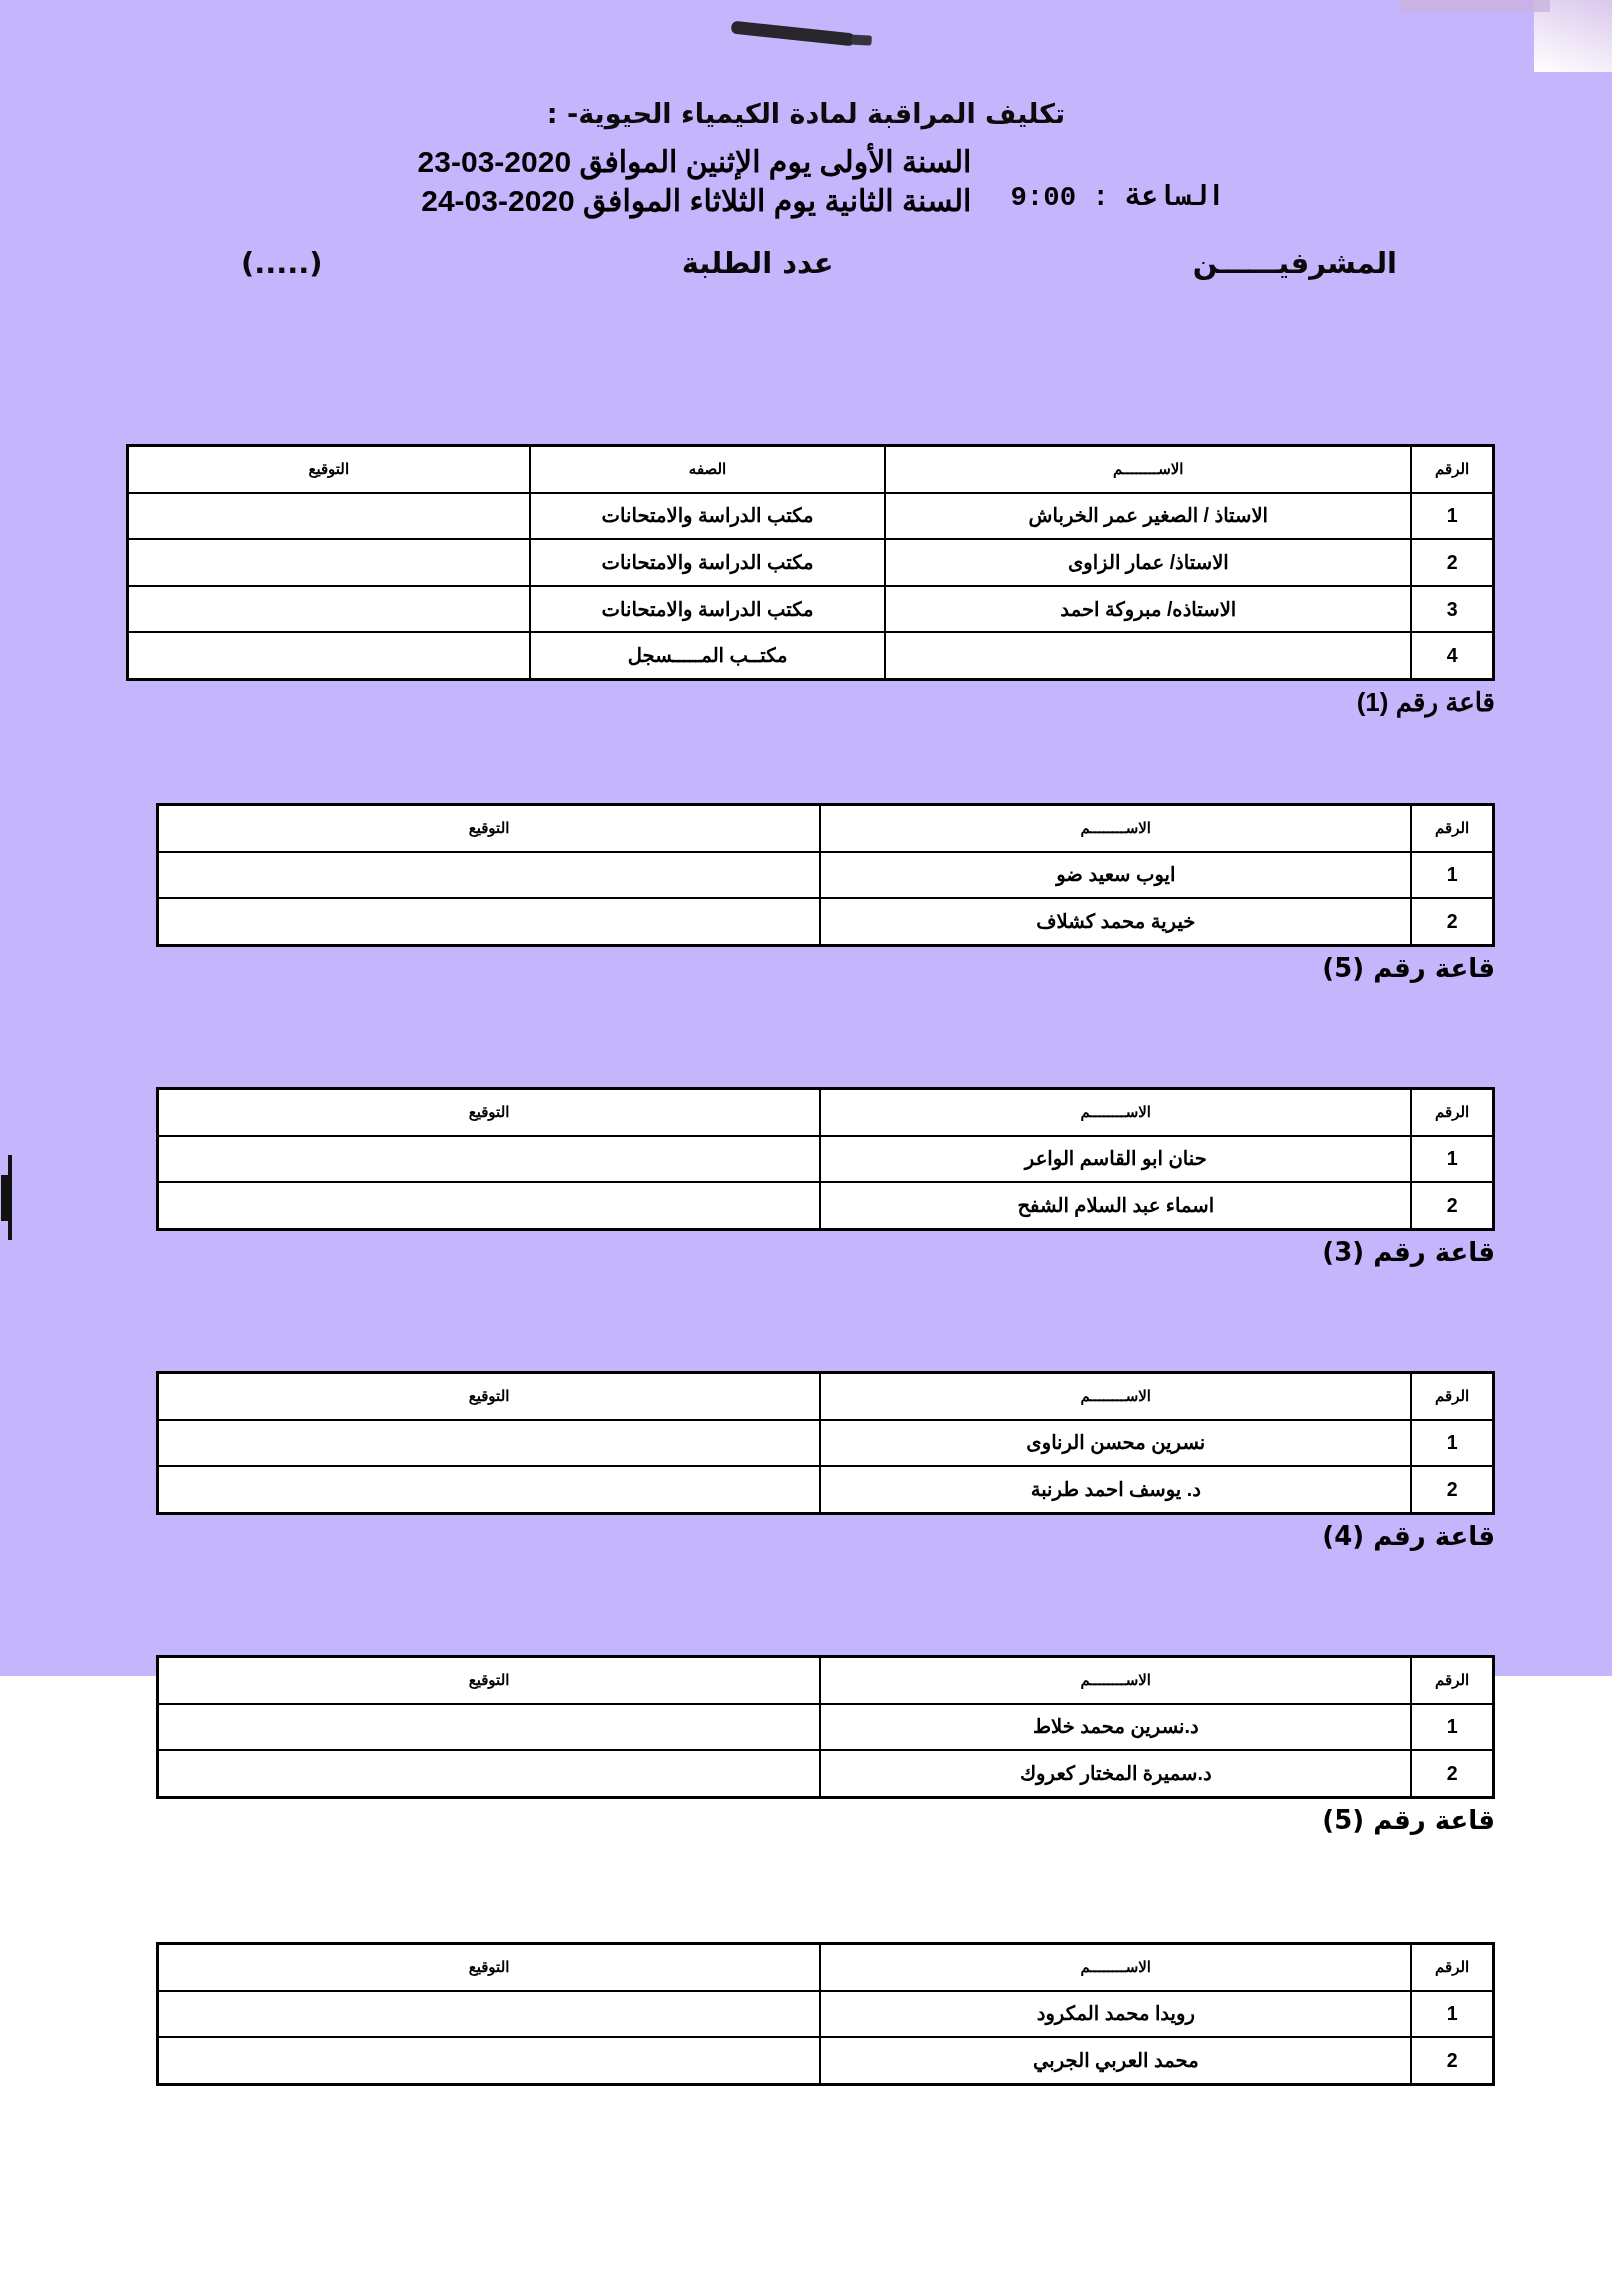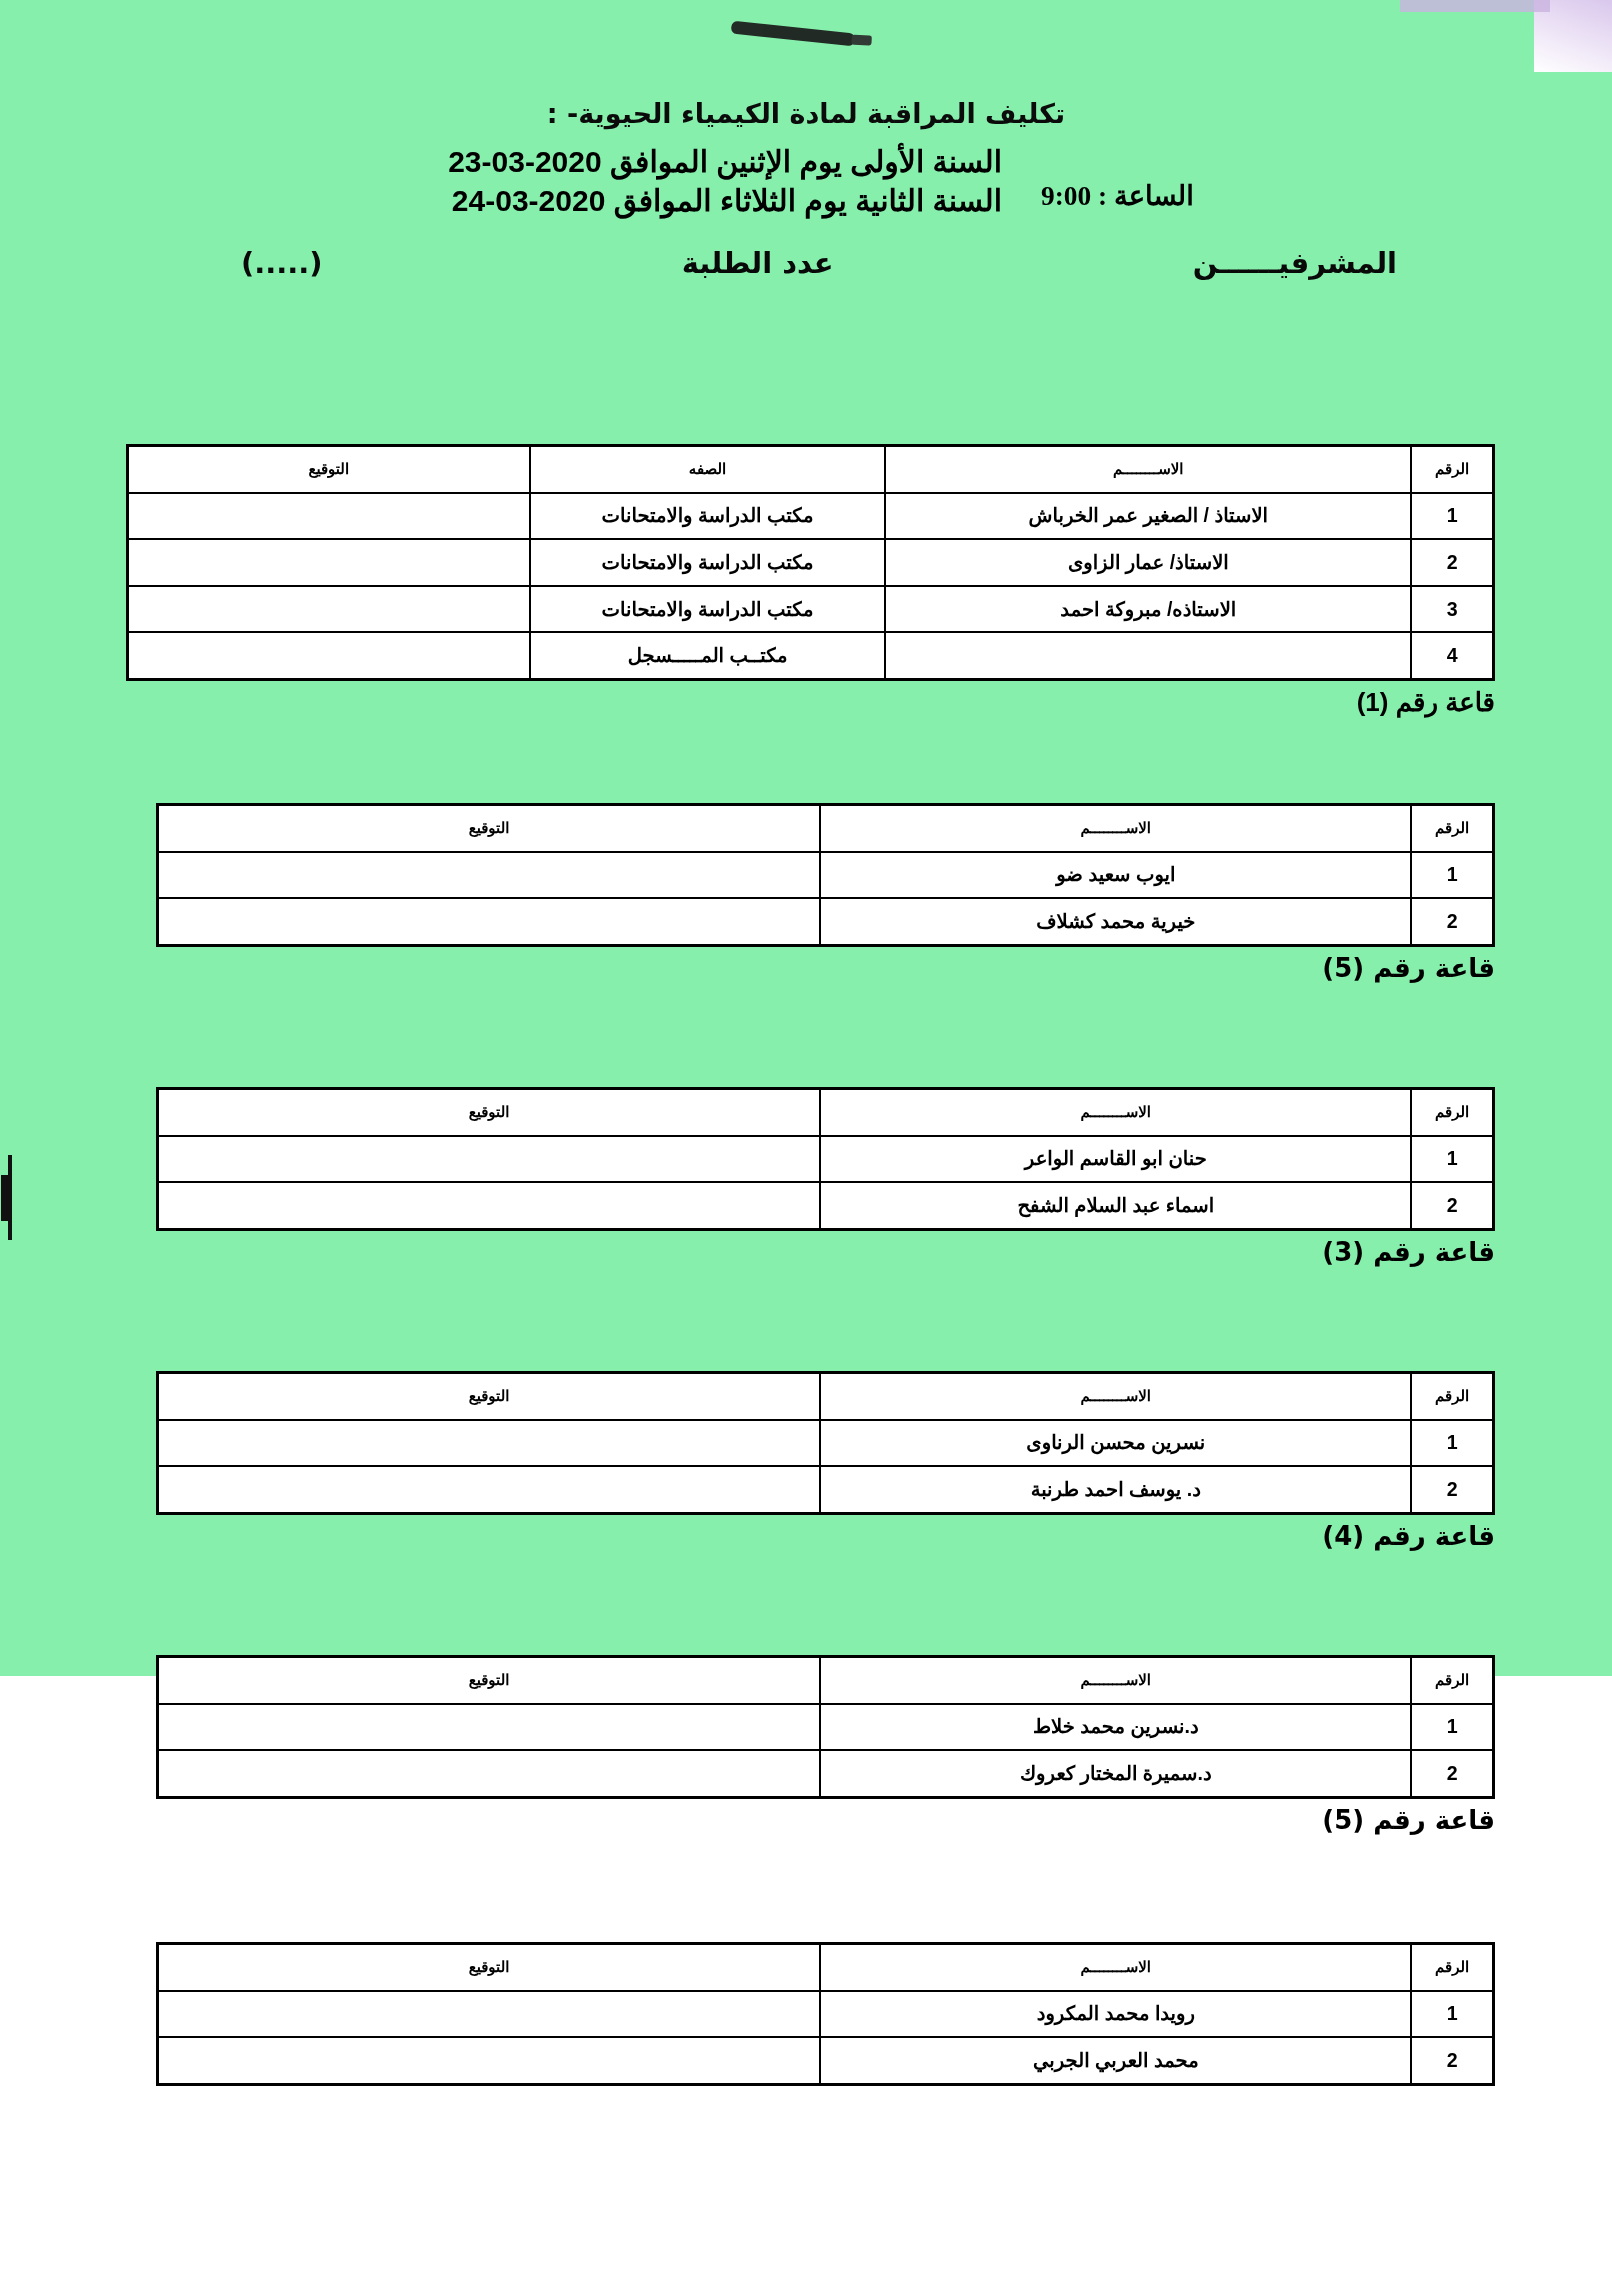--- a/index.html
+++ b/index.html
@@ -12,21 +12,21 @@
     height: 2295px;
     font-family: "Liberation Sans", sans-serif;
     color: #000000;
     position: relative;
     overflow: hidden;
   }
   .page {
     position: relative;
     width: 1612px;
     height: 1676px;
-    background: #86efac;
+    background: #c4b5fd;
     box-sizing: border-box;
   }
 
   
   .artifact-pen {
     position: absolute;
     top: 27.4px;
     right: 757px;
     width: 124px;
     height: 13px;
@@ -111,21 +111,21 @@
     font-family: "Liberation Sans", sans-serif;
   }
   .date-lines .ln {
     white-space: nowrap;
   }
   .time-label {
     font-size: 27.4px;
     font-weight: bold;
     margin-top: 37px;
     white-space: nowrap;
-    font-family: Liberation Serif, serif;
+    font-family: Liberation Mono, monospace;
   }
 
   .sub-row {
     margin-top: 26px;
     display: flex;
     flex-direction: row;
     justify-content: space-between;
     align-items: baseline;
     padding: 0 215px 0 241px;
     direction: rtl;

